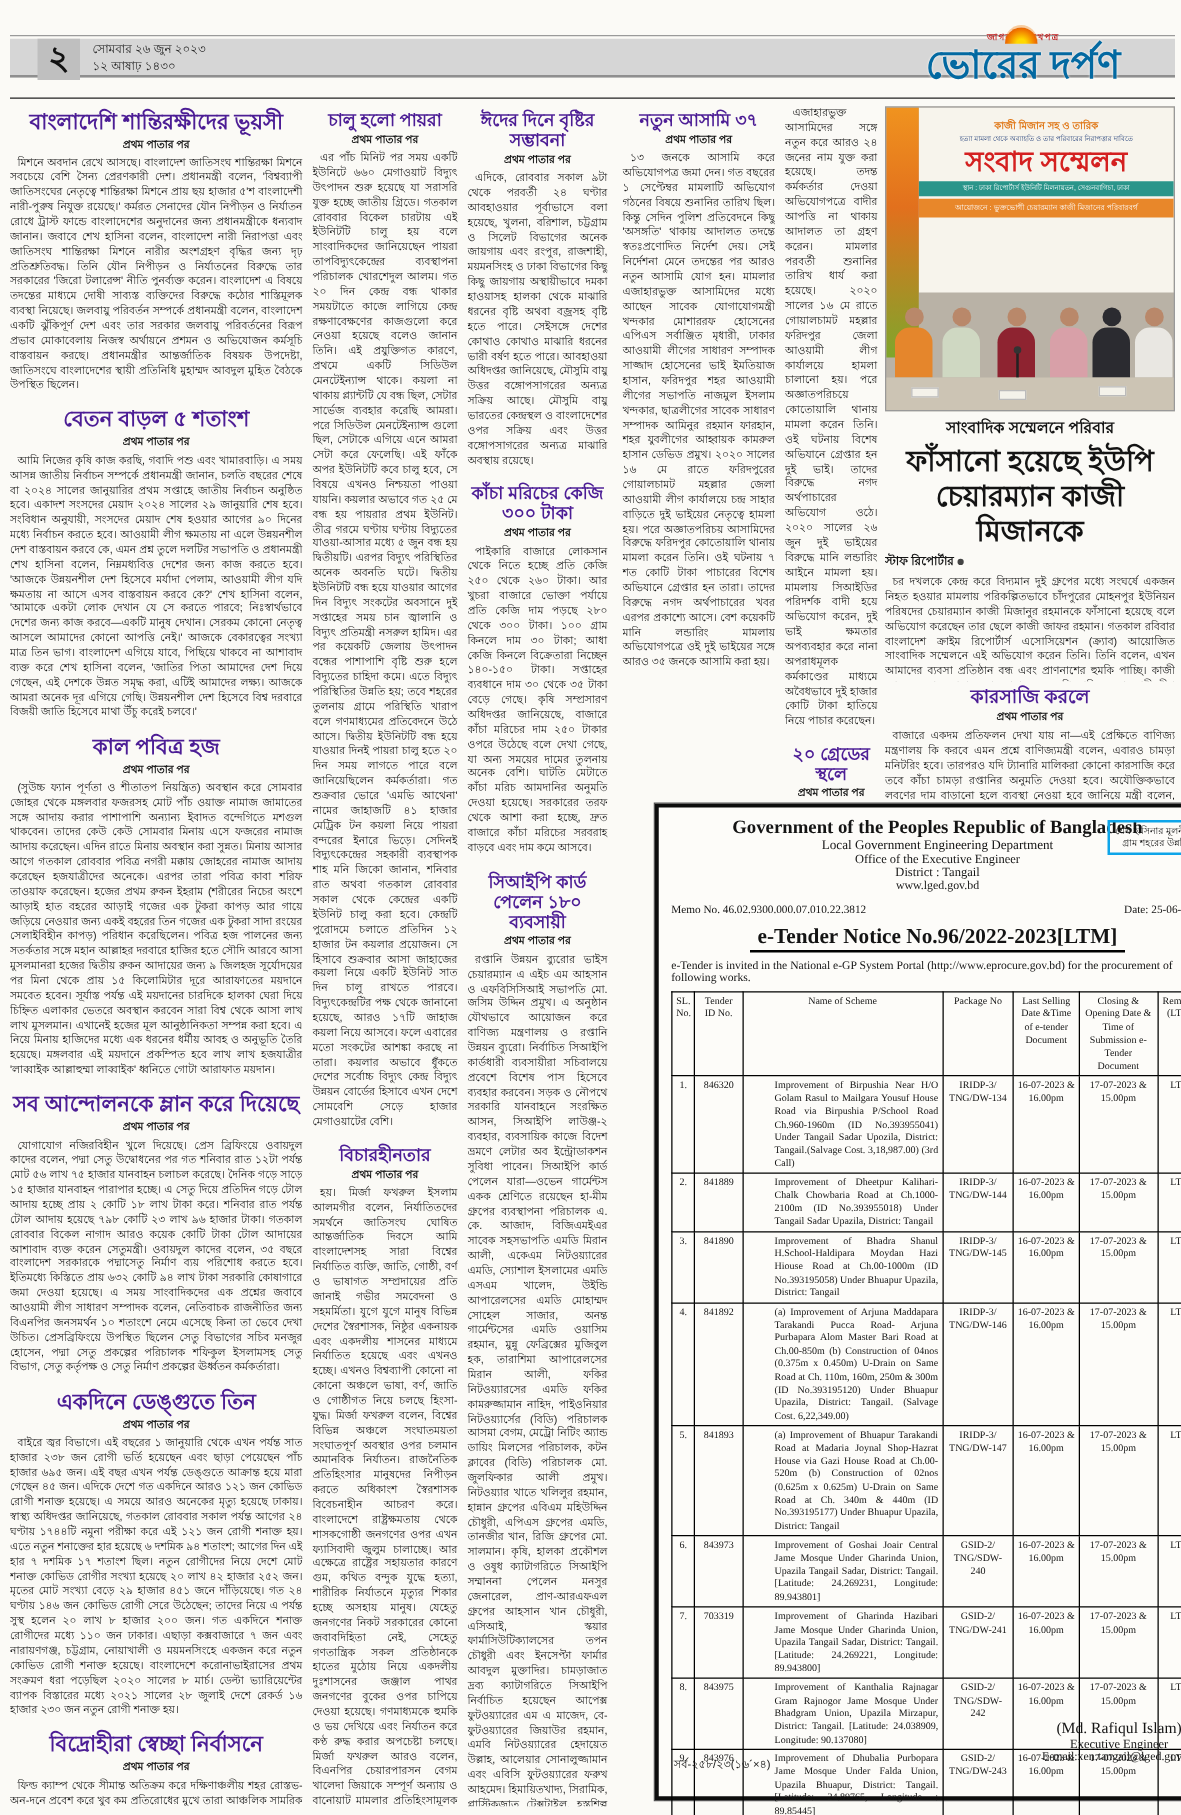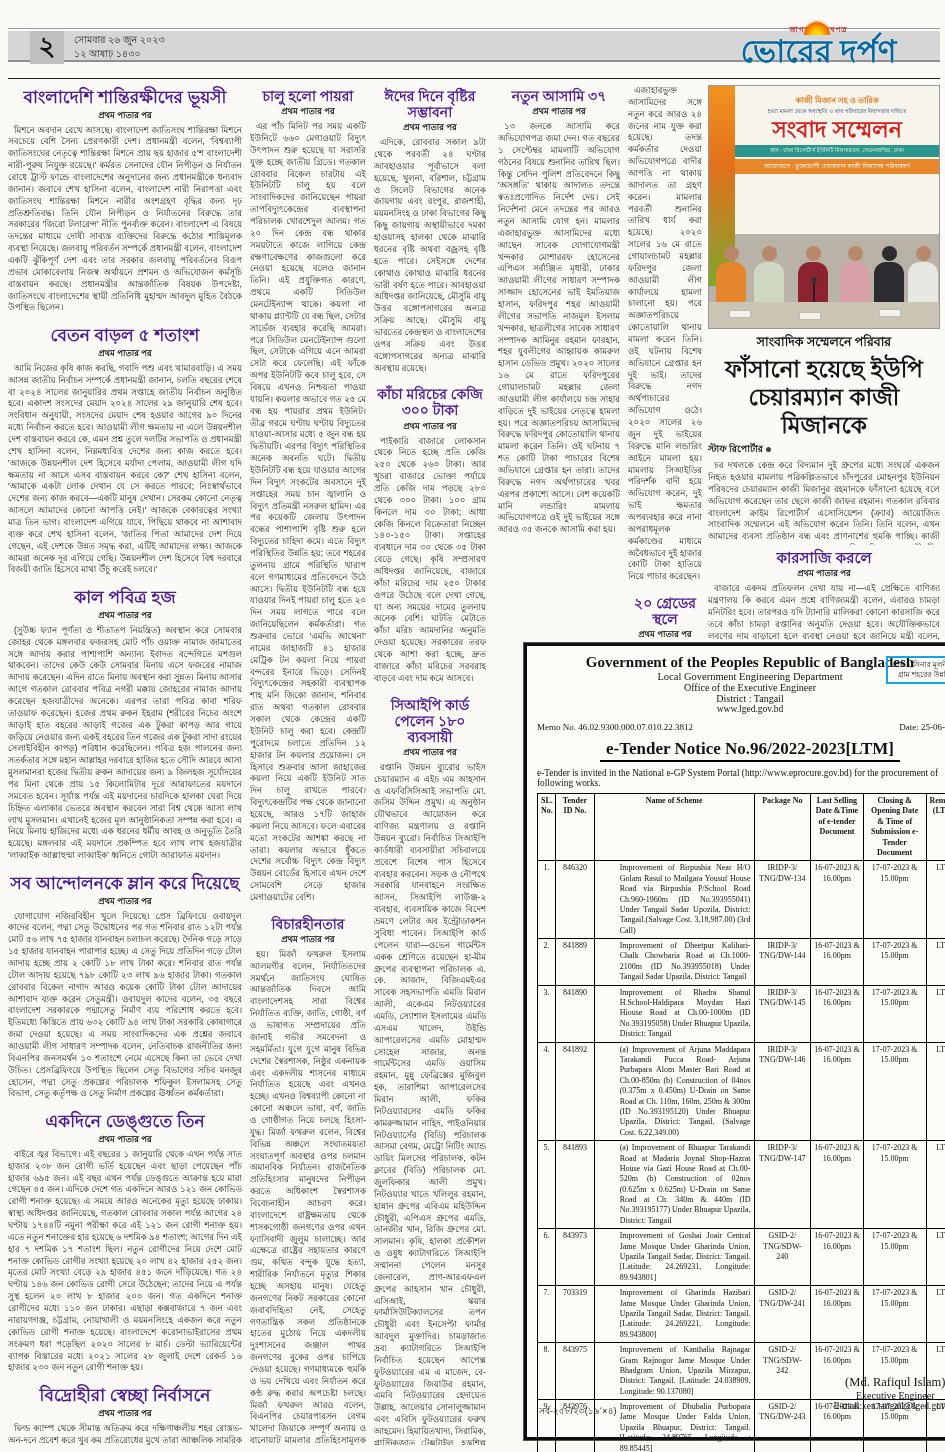--- a/index.html
+++ b/index.html
@@ -65,21 +65,21 @@
   .t-dept { font-size:10.5px; }
   .t-office, .t-district { font-size:10px; }
   .t-web { font-size:9.5px; }
   .t-slogan { position:absolute; right:0; top:2px; border:2px solid #0ea5e9; font-size:7.5px; padding:2px 4px; line-height:1.35; font-family:"Liberation Sans", sans-serif; }
   .t-memo-row { display:flex; justify-content:space-between; font-size:9px; margin-top:8px; }
   .t-title-wrap { text-align:center; margin:7px 0 6px; }
   .t-title { display:inline-block; font-size:17px; font-weight:bold; border-bottom:2.5px solid #000; padding:0 6px 1px; }
   .t-intro { font-size:9.3px; margin-bottom:5px; }
   table.t-table { width:100%; border-collapse:collapse; table-layout:fixed; }
   .t-table th, .t-table td { border:1px solid #000; font-size:8px; padding:2px 3px; vertical-align:top; line-height:1.3; }
-  .t-table th { font-weight:bold; text-align:center; }
+  .t-table th { font-weight:normal; text-align:center; }
   .t-table td { text-align:center; }
   .t-table td.c2 { text-align:justify;padding-left:25px; }
   .t-notes { margin-top:6px; font-size:9px; }
   .note-row { display:flex; margin-bottom:1px; }
   .note-num { width:16px; flex:none; }
   .note-text { flex:1; }
   .t-sig { position:absolute; right:16px; bottom:26px; text-align:center; }
   .t-sig-name { font-size:12.5px; font-weight:normal; }
   .t-sig-title { font-size:10px; }
   .t-sig-email { font-size:9.5px; }

